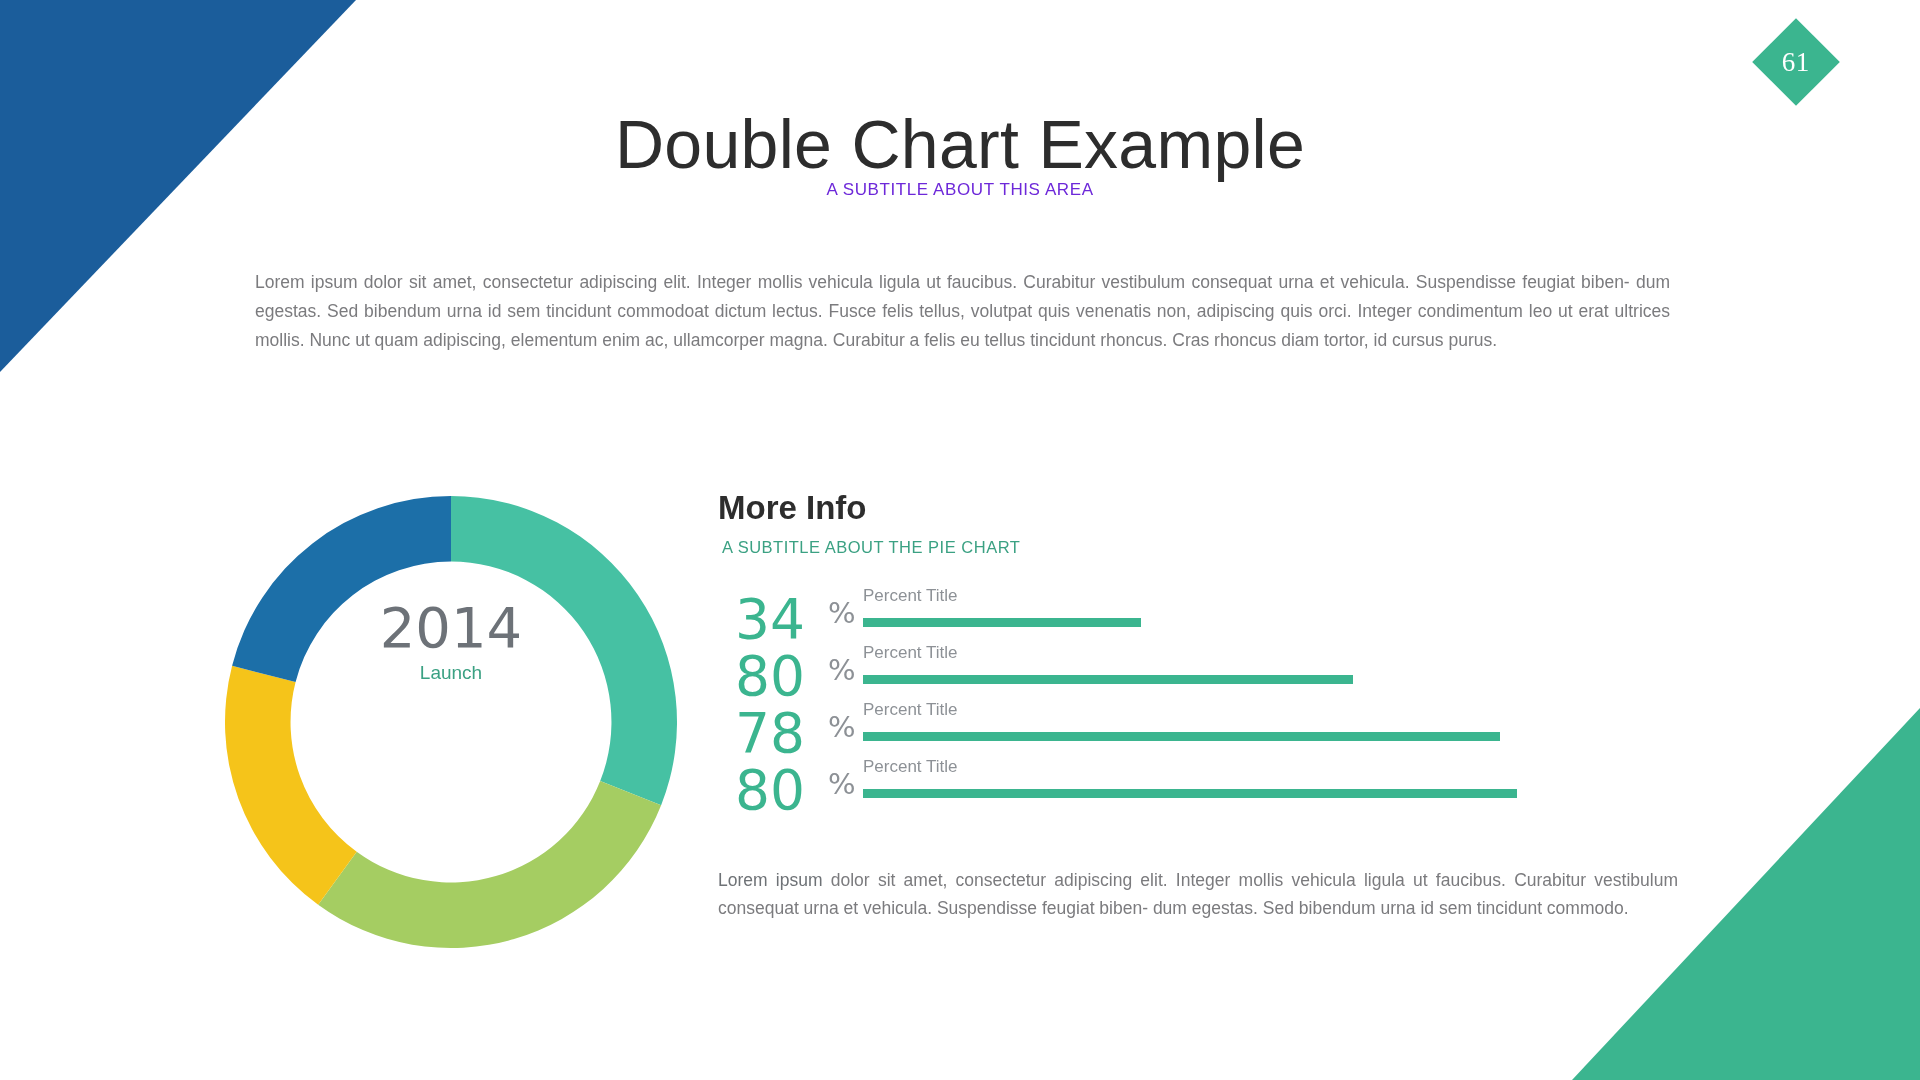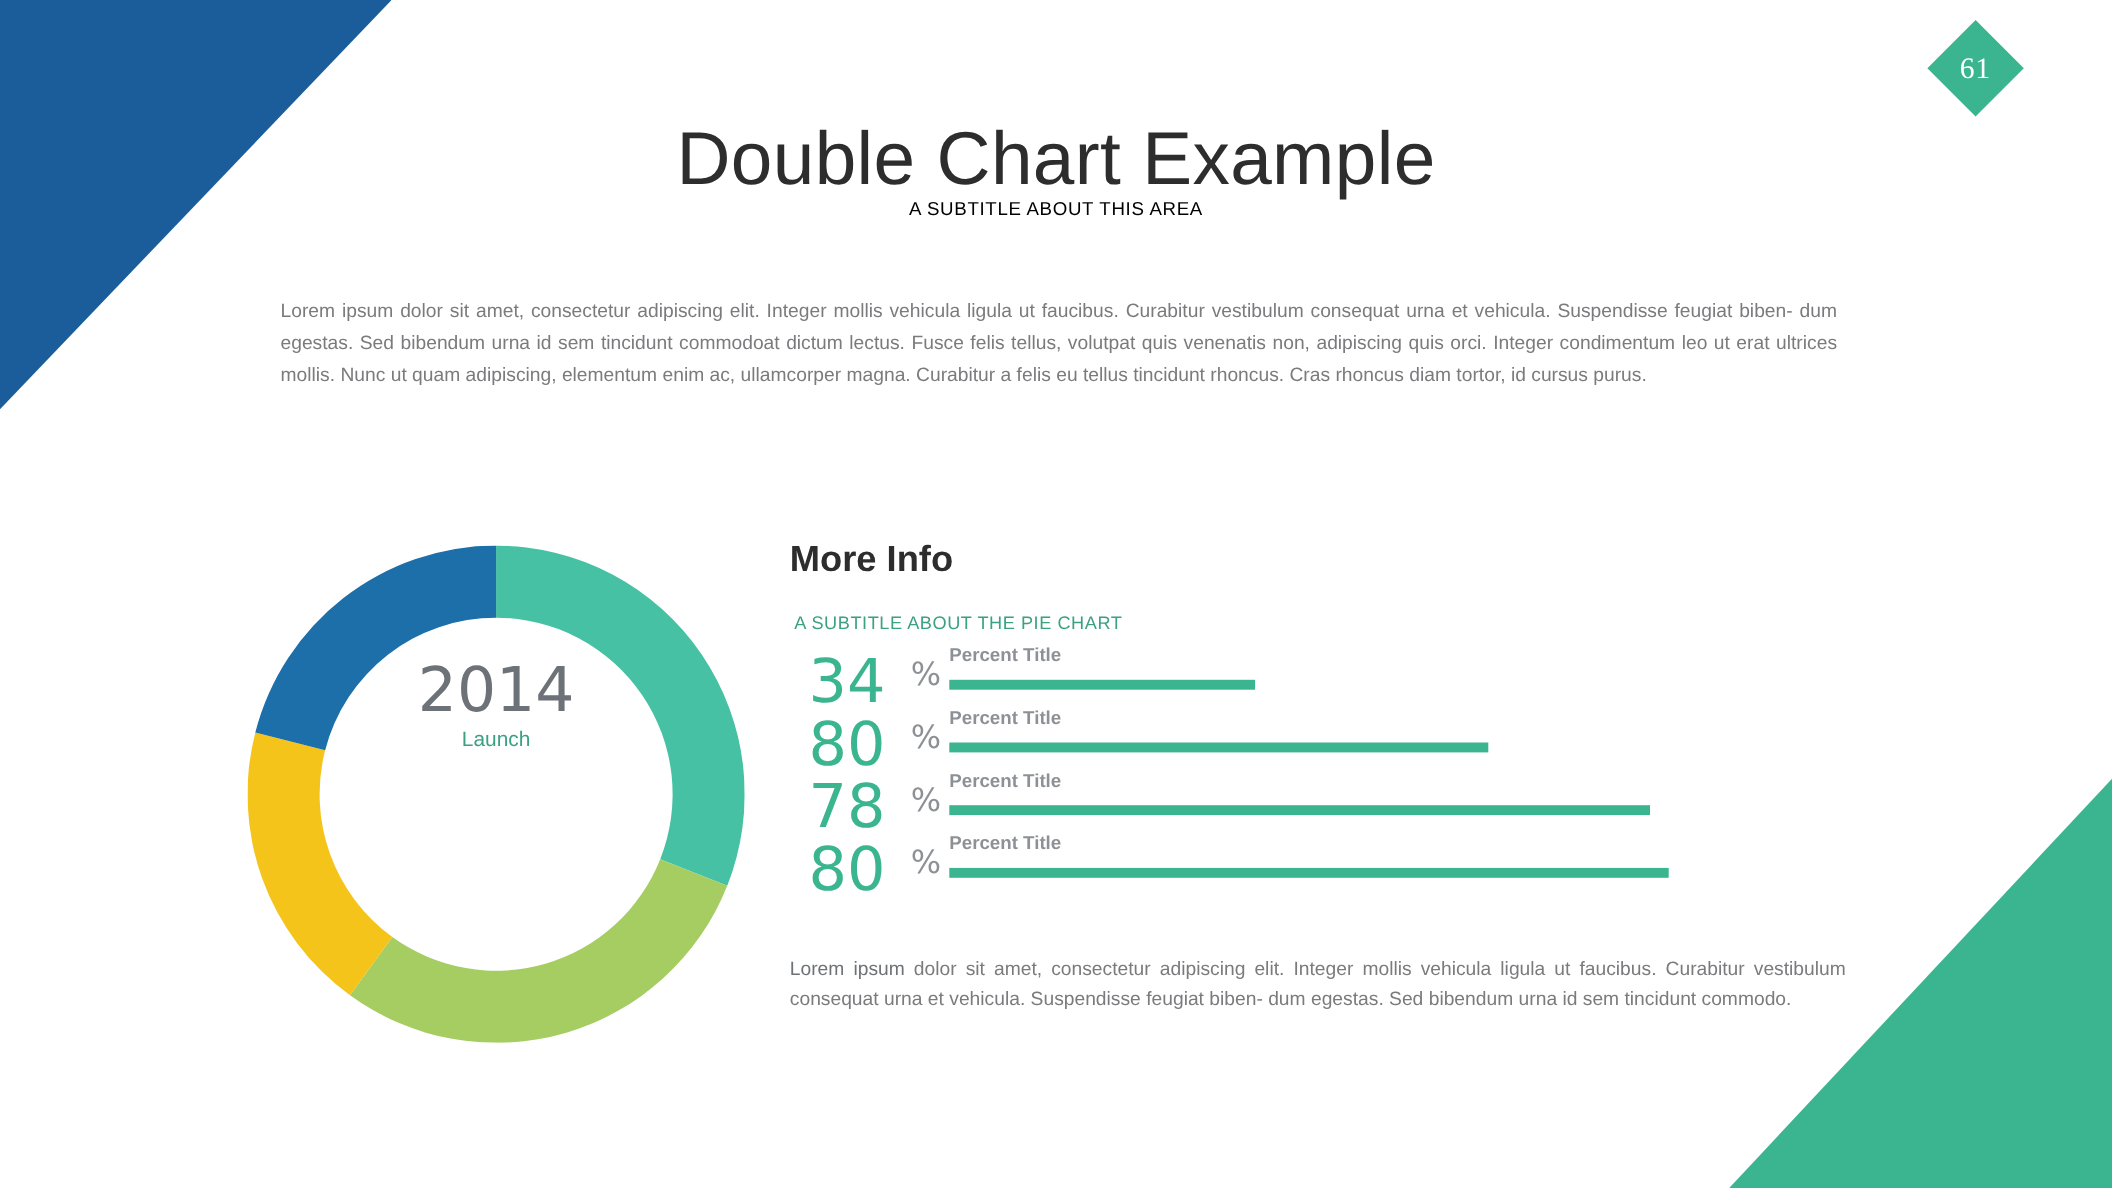--- a/index.html
+++ b/index.html
@@ -39,21 +39,21 @@
   
   .title{
     position:absolute;left:0;right:0;top:105px;
     text-align:center;
     font-size:68px;color:#2d2d2d;font-weight:400;
     letter-spacing:.3px;
   }
   .subtitle{
     position:absolute;left:0;right:0;top:180px;
     text-align:center;
-    font-size:17px;color:#000000;letter-spacing:.6px;
+    font-size:17px;color:#6d28d9;letter-spacing:.6px;
   }
 
   
   .intro{
     position:absolute;left:255px;top:268px;width:1415px;
     font-size:17.5px;line-height:29px;color:#7b7b7e;
     text-align:justify;
   }
 
   
@@ -70,38 +70,38 @@
     margin-top:6px;font-size:19px;color:#3ba183;
   }
 
   
   .more-title{
     position:absolute;left:718px;top:489px;
     font-size:33px;color:#2d2d2d;font-weight:700;
   }
   .more-sub{
     position:absolute;left:722px;top:538px;
-    font-size:16.5px;color:#3ba183;letter-spacing:.5px;margin-top:20px;
+    font-size:16.5px;color:#3ba183;letter-spacing:.5px;
   }
 
   .percent-list{position:absolute;left:718px;top:586px;width:962px;}
   .prow{position:relative;height:57px;}
   .pnum{
     position:absolute;left:0;top:6px;width:104px;text-align:center;
     font-size:55px;color:#3bb58f;line-height:1;font-weight:400;
     font-family:"DejaVu Sans", sans-serif;
   }
   .ppct{
     position:absolute;left:110px;top:13px;
     font-size:29px;color:#8d9196;line-height:1;
     font-family:"DejaVu Sans", sans-serif;
   }
   .ptitle{
     position:absolute;left:145px;top:0px;
-    font-size:17px;color:#8d9196;font-weight:bold;
+    font-size:17px;color:#8d9196;
   }
   .ptrack{
     position:absolute;left:145px;top:32px;right:0;height:9px;
   }
   .pbar{height:9px;background:#3bb58f;}
 
   .outro{
     position:absolute;left:718px;top:866px;width:960px;
     font-size:17.5px;line-height:28px;color:#7b7b7e;text-align:justify;
   }

